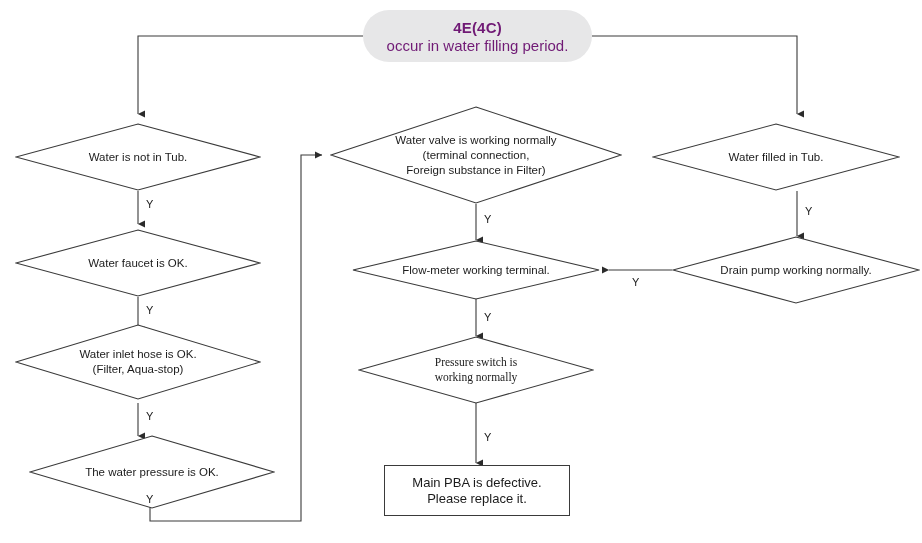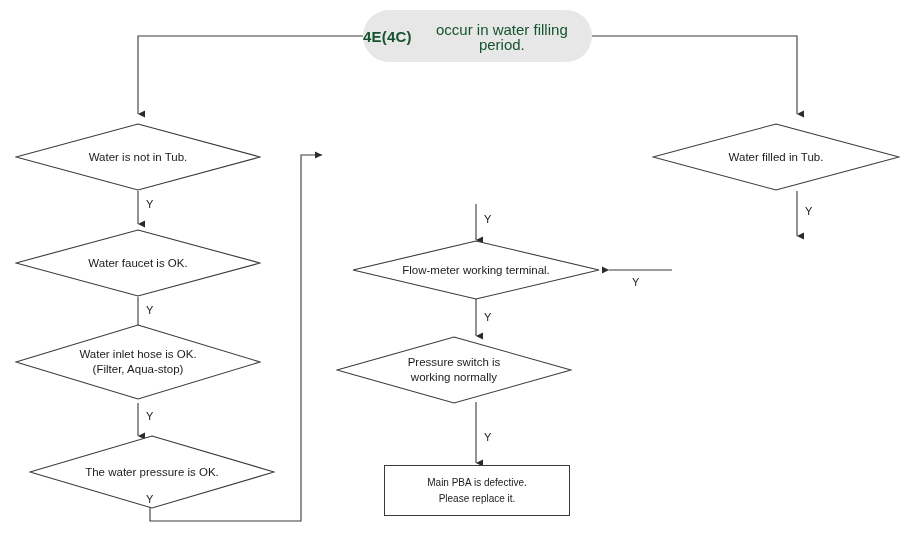--- a/index.html
+++ b/index.html
@@ -29,25 +29,25 @@
   }
   .node {
     position: absolute;
     box-sizing: border-box;
   }
   
   .start-node {
     background: #e7e7e8;
     border-radius: 26px;
     display: flex;
-    flex-direction: row;
+    flex-direction: column;
     align-items: center;
     justify-content: center;
     text-align: center;
-    color: #14532d;
+    color: #701a75;
   }
   .start-title {
     font-size: 15px;
     font-weight: bold;
     line-height: 17px;
     letter-spacing: .2px;
   }
   .start-sub {
     font-size: 15px;
     line-height: 15px;
@@ -81,21 +81,21 @@
     box-sizing: border-box;
   }
   
   .rect-node {
     border: 1px solid #3a3a3a;
     background: #ffffff;
     display: flex;
     align-items: center;
     justify-content: center;
     text-align: center;
-    font-size: 10px;
+    font-size: 13px;
     line-height: 16px;
     color: #1b1b1b;
     white-space: pre-line;
   }
   
   .edge-label {
     position: absolute;
     font-size: 11px;
     line-height: 11px;
     color: #1b1b1b;
@@ -168,43 +168,57 @@
 (Filter, Aqua-stop)</div>
   </div>
 
   <div class="diamond" style="left:29px; top:435px; width:246px; height:74px;">
     <svg width="246" height="74" viewBox="0 0 246 74" xmlns="http://www.w3.org/2000/svg">
       <polygon points="123,1 245,37 123,73 1,37" fill="#ffffff" stroke="#3a3a3a" stroke-width="1.1"></polygon>
     </svg>
     <div class="dlabel">The water pressure is OK.</div>
   </div>
 
+  <div class="diamond" style="left:330px; top:106px; width:292px; height:98px;">
+    <svg width="292" height="98" viewBox="0 0 292 98" xmlns="http://www.w3.org/2000/svg">
+      <polygon points="146,1 291,49 146,97 1,49" fill="#ffffff" stroke="#3a3a3a" stroke-width="1.1"></polygon>
+    </svg>
+    <div class="dlabel">Water valve is working normally
+(terminal connection,
+Foreign substance in Filter)</div>
+  </div>
 
   <div class="diamond" style="left:352px; top:240px; width:248px; height:60px;">
     <svg width="248" height="60" viewBox="0 0 248 60" xmlns="http://www.w3.org/2000/svg">
       <polygon points="124,1 247,30 124,59 1,30" fill="#ffffff" stroke="#3a3a3a" stroke-width="1.1"></polygon>
     </svg>
     <div class="dlabel">Flow-meter working terminal.</div>
   </div>
 
-  <div class="diamond" style="left:336px; top:336px; width:236px; height:68px;">
+  <div class="diamond" style="left:358px; top:336px; width:236px; height:68px;font-family:Liberation Serif, serif;">
     <svg width="236" height="68" viewBox="0 0 236 68" xmlns="http://www.w3.org/2000/svg">
       <polygon points="118,1 235,34 118,67 1,34" fill="#ffffff" stroke="#3a3a3a" stroke-width="1.1"></polygon>
     </svg>
     <div class="dlabel">Pressure switch is
 working normally</div>
   </div>
 
   <div class="diamond" style="left:652px; top:123px; width:248px; height:68px;">
     <svg width="248" height="68" viewBox="0 0 248 68" xmlns="http://www.w3.org/2000/svg">
       <polygon points="124,1 247,34 124,67 1,34" fill="#ffffff" stroke="#3a3a3a" stroke-width="1.1"></polygon>
     </svg>
     <div class="dlabel">Water filled in Tub.</div>
   </div>
 
+  <div class="diamond" style="left:672px; top:236px; width:248px; height:68px;">
+    <svg width="248" height="68" viewBox="0 0 248 68" xmlns="http://www.w3.org/2000/svg">
+      <polygon points="124,1 247,34 124,67 1,34" fill="#ffffff" stroke="#3a3a3a" stroke-width="1.1"></polygon>
+    </svg>
+    <div class="dlabel">Drain pump working normally.</div>
+  </div>
 
   <div class="node rect-node" style="left:384px; top:465px; width:186px; height:51px;">
     <span>Main PBA is defective.
 Please replace it.</span>
   </div>
 
   <div class="edge-label" style="left:146px; top:199px;">Y</div>
   <div class="edge-label" style="left:146px; top:305px;">Y</div>
   <div class="edge-label" style="left:146px; top:411px;">Y</div>
   <div class="edge-label" style="left:146px; top:494px;">Y</div>

